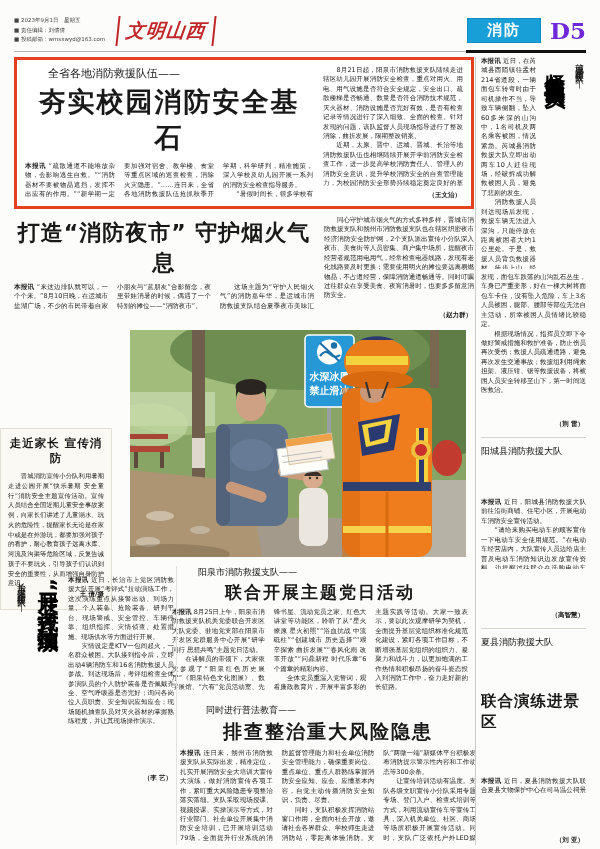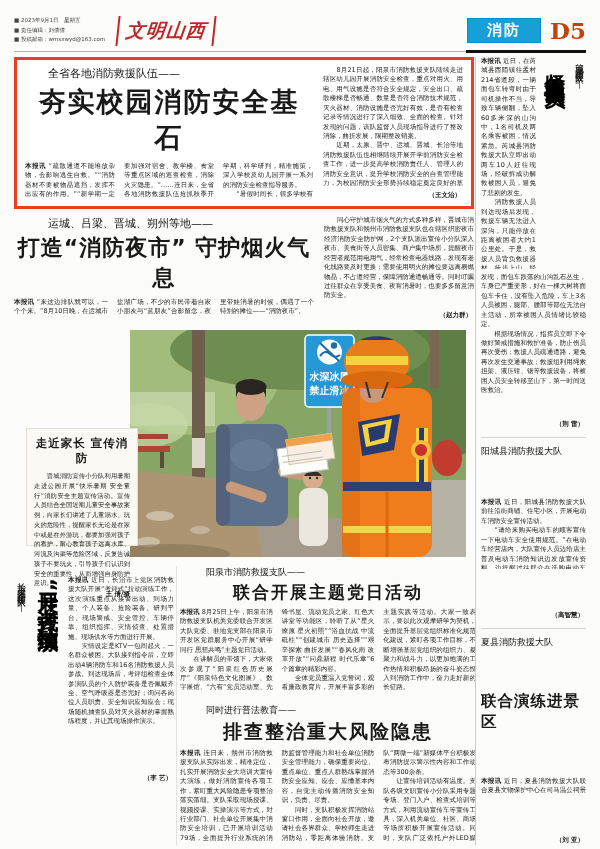--- a/index.html
+++ b/index.html
@@ -10,21 +10,21 @@
   }
   
   .header{position:absolute;left:14px;top:12px;right:14px;height:37px;display:flex;align-items:center;}
   .meta{font-size:5.5px;line-height:1.7;color:#444;}
   .masthead{margin-left:12px;padding:2px 7px;border-left:2px solid #c0262a;border-right:2px solid #c0262a;
     color:#c0262a;font-family:"DejaVu Serif","Liberation Serif",serif;font-style:italic;font-weight:bold;
     font-size:19px;letter-spacing:1px;transform:skewX(-6deg);}
   .hspacer{flex:1;}
   .badge{background:#189fd8;border:1px solid #0f8cc4;color:#fff;font-weight:bold;font-size:15px;
     letter-spacing:2px;padding:2px 19px;}
-  .pageno{margin-left:9px;font-family:"DejaVu Serif","Liberation Serif",serif;font-weight:bold;font-size:23px;color:#c2410c;}
+  .pageno{margin-left:9px;font-family:"DejaVu Serif","Liberation Serif",serif;font-weight:bold;font-size:23px;color:#6d28d9;}
   .rule{position:absolute;left:14px;right:14px;top:51px;border-top:1px solid #b5b5b0;}
   .rule-dark{position:absolute;right:14px;top:49.5px;width:120px;border-top:3px solid #111;}
   
   .small-body{font-size:6.5px;line-height:1.45;text-align:justify;white-space:pre-line;color:#1c1c1c;}
   .lede{font-weight:bold;}
   .byline{font-weight:bold;text-align:right;font-size:6.5px;margin-top:2px;padding-right:2px;}
   .cols3{columns:3;column-gap:9px;column-fill:auto;overflow:hidden;}
   .kicker{font-size:11px;color:#111;}
   .h-kicker{font-size:9px;color:#111;}
   .v-kicker{writing-mode:vertical-rl;font-size:8.5px;letter-spacing:1.5px;color:#111;}
@@ -41,29 +41,29 @@
   
   .nm{position:absolute;left:14px;top:216px;width:460px;height:104px;display:flex;gap:10px;}
   .nm-left{width:300px;display:flex;flex-direction:column;overflow:hidden;}
   .nm-left .kicker{margin-left:34px;}
   .headline-lg{font-size:22px;font-weight:bold;text-align:center;letter-spacing:1px;margin:2px 0 5px;}
   .nm-right{flex:1;overflow:hidden;display:flex;flex-direction:column;}
   .nm-right .small-body{flex:1;overflow:hidden;}
   
   .photo{position:absolute;left:130px;top:330px;width:336px;height:227px;background:#88a566;overflow:hidden;}
   
-  .cap-box{position:absolute;left:26px;top:428px;width:112px;height:118px;background:#faf9f3;
+  .cap-box{position:absolute;left:0;top:428px;width:112px;height:182px;background:#faf9f3;
     border:1px solid #e2e0d6;box-sizing:border-box;padding:7px 7px;}
   .cap-title{font-size:11.5px;font-weight:bold;text-align:center;letter-spacing:1px;margin-bottom:5px;}
   .cap-text{font-family:"DejaVu Serif","Liberation Serif",serif;font-size:6.3px;line-height:1.55;
     text-align:justify;white-space:pre-line;}
   .cap-credit{font-family:"DejaVu Serif","Liberation Serif",serif;font-size:6.5px;font-weight:bold;
     text-align:right;margin-top:2px;}
   
-  .yq{position:absolute;left:180px;top:566px;width:296px;height:136px;display:flex;flex-direction:column;overflow:hidden;}
+  .yq{position:absolute;left:172px;top:566px;width:296px;height:136px;display:flex;flex-direction:column;overflow:hidden;}
   .yq .h-kicker,.sz .h-kicker{margin-left:26px;}
   .headline-md{font-size:17px;font-weight:bold;text-align:center;letter-spacing:2px;margin:2px 0 4px;}
   .headline-md2{font-size:19px;font-weight:bold;text-align:center;letter-spacing:2px;margin:2px 0 4px;}
   .yq .cols3,.sz .cols3{flex:1;}
   .sz{position:absolute;left:180px;top:704px;width:296px;height:141px;display:flex;flex-direction:column;overflow:hidden;}
   
   .cz{position:absolute;left:16px;top:576px;width:158px;height:269px;display:flex;flex-direction:column;overflow:hidden;}
   .cz-top{display:flex;gap:6px;height:196px;overflow:hidden;}
   .cz-headline{font-size:21px;letter-spacing:1px;}
   .cz-body-top{flex:1;overflow:hidden;}
@@ -111,21 +111,20 @@
   </div>
   <div class="lead-right">
     <div class="small-body">　　8月21日起，阳泉市消防救援支队陆续走进辖区幼儿园开展消防安全检查，重点对用火、用电、用气设施是否符合安全规定，安全出口、疏散楼梯是否畅通、数量是否符合消防技术规范，灭火器材、消防设施是否完好有效，是否有检查记录等情况进行了深入细致、全面的检查。针对发现的问题，该队监督人员现场指导进行了整改消除，曲折发展，限期整改销案。
 　　近期，太原、晋中、运城、晋城、长治等地消防救援队伍也相继陆续开展开学前消防安全检查工作，进一步提高学校消防责任人、管理人的消防安全意识，提升学校消防安全的自查管理能力，为校园消防安全形势持续稳定奠定良好的基础。</div>
     <div class="byline">（王文治）</div>
   </div>
 </div>
 
 <div class="nm">
   <div class="nm-left">
-    <div class="kicker">运城、吕梁、晋城、朔州等地——</div>
     <div class="headline-lg">打造“消防夜市” 守护烟火气息</div>
     <div class="cols3 small-body" style="flex:1"><span class="lede">本报讯</span><span> “来这边排队就可以，一个个来。”8月10日晚，在运城市盐湖广场，不少的市民带着自家小朋友与“蓝朋友”合影留念，夜里带娃消暑的时候，偶遇了一个特别的摊位——“消防夜市”。
 　　这场主题为“守护人民烟火气”的消防嘉年华，是运城市消防救援支队结合夏季夜市美味汇聚、参与人数众多的实际情况，将消防知识宣传和游戏体验互动融为一体的线上直播、线下打卡活动，带着消暑市民们一起参与了消防趣味游戏，围观群众看得十分过瘾。
 　　同样选择在夜市摆摊的还有吕梁市消防救援支队，该支队在辖区人员密集场所汇聚地开展“消防伴夏夜”主题夜市宣传活动，设置“答题赢好礼”“快到圈里来”“消防障碍赛”“消防装备体验”及“消防知识咨询”等多个环节，积极邀请现场群众参与游戏互动、有奖答题，赢取消防小扇、抱枕、围巾、文化衫、魔方等精美的消防文创产品。</span></div>
   </div>
   <div class="nm-right">
     <div class="small-body">　　同心守护城市烟火气的方式多种多样，晋城市消防救援支队和朔州市消防救援支队也在辖区织密夜市经济消防安全防护网，2个支队派出宣传小分队深入夜市、美食街等人员密集、商户集中场所，提醒夜市经营者规范用电用气，经常检查电器线路，发现有老化线路要及时更换；需要使用明火的摊位要远离易燃物品，不占道经营，保障消防通道畅通等。同时叮嘱过往群众在享受美食、夜宵消暑时，也要多多留意消防安全。</div>
     <div class="byline">（赵力群）</div>
   </div>
 </div>

